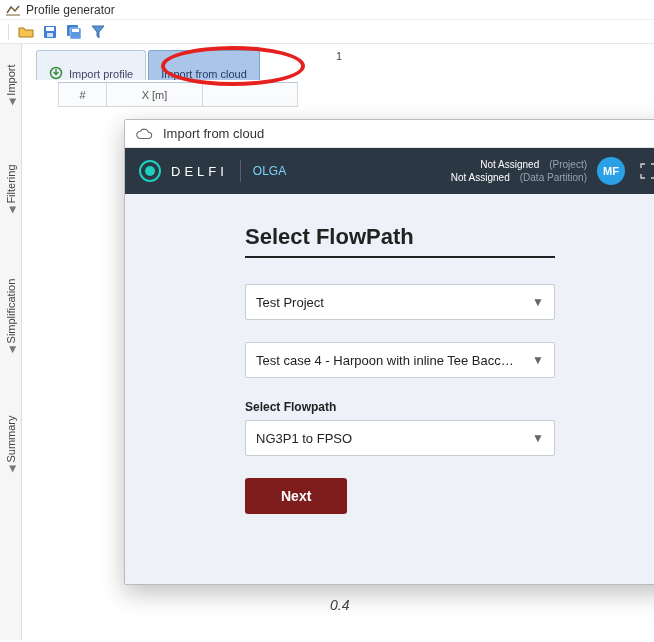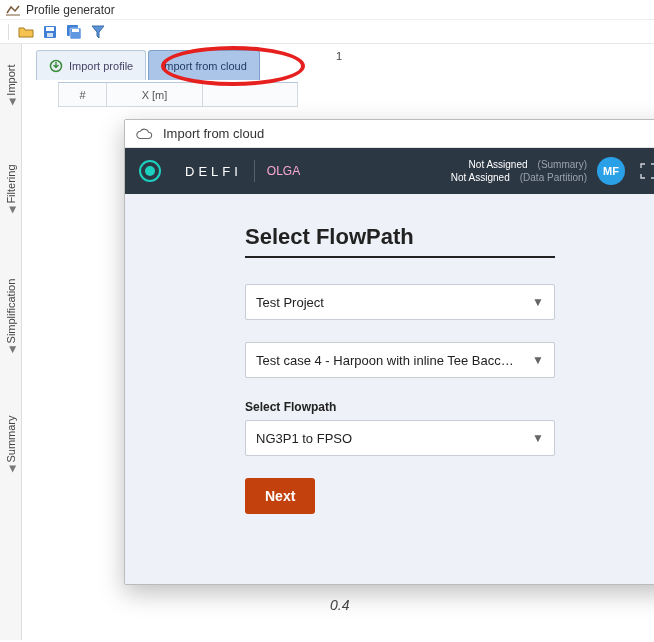--- a/index.html
+++ b/index.html
@@ -27,21 +27,21 @@
   .st-import { top: 6px; height: 70px; }
   .st-filtering { top: 110px; height: 70px; }
   .st-simplification { top: 222px; height: 100px; }
   .st-summary { top: 360px; height: 80px; }
 
   
   .content { position: absolute; left: 22px; top: 0; right: 0; bottom: 0; background: #fff; }
 
   
   .panel-tabs { display: flex; align-items: stretch; height: 30px; margin: 6px 0 0 14px; gap: 0; }
-  .panel-tab { display: flex; align-items: center; padding: 0 12px; font-size: 11px; border: 1px solid #b8c8dc; border-bottom: none; background: #eaf1f8; color: #446; cursor: pointer; border-top-left-radius: 3px; border-top-right-radius: 3px; margin-right: 2px; }
+  .panel-tab { display: flex; align-items: flex-end; padding: 0 12px; font-size: 11px; border: 1px solid #b8c8dc; border-bottom: none; background: #eaf1f8; color: #446; cursor: pointer; border-top-left-radius: 3px; border-top-right-radius: 3px; margin-right: 2px; }
   .panel-tab svg { width: 14px; height: 14px; margin-right: 6px; }
   .panel-tab.selected { background: #aac5e8; border-color: #7da2cc; color: #223b63; }
 
   
   .emphasis-ring { position: absolute; left: 139px; top: -4px; width: 144px; height: 40px; border: 4px solid #e6201f; border-radius: 50% / 50%; pointer-events: none; }
 
   
   .table-wrap { margin: 2px 0 0 36px; width: 240px; border-top: 1px solid #b8c8dc; }
   .thead { display: flex; height: 24px; background: #fafbfd; border: 1px solid #d4d9df; border-top: none; font-size: 11px; color: #555; }
   .thead .cell { border-right: 1px solid #d4d9df; display:flex; align-items:center; justify-content:center; }
@@ -50,43 +50,43 @@
   .thead .c-y { width: 96px; }
   .chart-tick-1 { position:absolute; left:314px; top:6px; font-size:11px; color:#444; }
   .chart-ylabel { position:absolute; left:298px; top:534px; font-size:12px; color:#444; transform:rotate(-90deg); transform-origin:left top; }
   .chart-tick-04 { position:absolute; left:308px; top:553px; font-size:14px; color:#444;font-style:italic; }
 
   
   .modal { position: absolute; left: 102px; top: 75px; width: 552px; height: 466px; background: #fff; border: 1px solid #bbb; box-shadow: 0 8px 24px rgba(0,0,0,.25); border-radius: 2px; overflow:hidden; }
   .modal-titlebar { height: 28px; background: #fff; display: flex; align-items: center; padding: 0 10px; border-bottom: 1px solid #e3e3e3; font-size: 13px; color: #333; }
   .modal-titlebar .cloud-icon { width: 18px; height: 14px; margin-right: 10px; }
   .modal-header { height: 46px; background: #2c3744; display: flex; align-items: center; color: #fff; padding: 0 14px; }
-  .delfi-logo { display: flex; align-items: center; gap: 24px; flex: 0 0 auto; }
+  .delfi-logo { display: flex; align-items: center; gap: 10px; flex: 0 0 auto; }
   .delfi-mark { width: 22px; height: 22px; border: 2px solid #1cd0bf; border-radius: 50%; position: relative; }
   .delfi-mark::after { content:""; position:absolute; left:4px; top:4px; width:10px; height:10px; background:#1cd0bf; border-radius:50%; }
   .delfi-text { font-size: 13px; letter-spacing: 4px; font-weight: 500; }
   .vert-sep { width:1px; height:22px; background:#546070; margin:0 12px; }
-  .olga { font-size: 12px; color:#f9a8d4; }
+  .olga { font-size: 12px; color:#7dd3fc; }
   .hdr-spacer { flex:1; }
   .acct { display:flex; flex-direction:column; align-items:flex-end; font-size:10px; line-height:13px; margin-right:10px; }
   .acct .row { display:flex; gap:10px; }
   .acct .dim { color:#9aa2af; }
   .avatar { width:28px; height:28px; border-radius:50%; background:#2aa0e6; color:#fff; font-size:11px; display:flex; align-items:center; justify-content:center; font-weight:600; margin-right:10px; }
   .expand-btn { width:26px; height:26px; display:flex; align-items:center; justify-content:center; cursor:pointer; }
   .expand-btn svg { width:18px; height:18px; stroke:#cfd3d9; }
 
   .modal-body { background:#eef1f7; height: calc(466px - 28px - 46px); padding: 30px 0 0 120px; }
   .body-inner { width: 310px; }
   .h1 { font-size: 22px; font-weight: 700; color:#222; margin-bottom: 6px; }
   .h1-underline { height:2px; background:#222; width:100%; margin-bottom: 26px; }
   .field-label { font-size: 12px; font-weight: 700; color:#222; margin-bottom: 6px; }
   .select { width:100%; height:36px; background:#fff; border:1px solid #c8ccd4; border-radius:2px; display:flex; align-items:center; justify-content:space-between; padding:0 10px; font-size:13px; color:#222; cursor:pointer; margin-bottom:22px; }
   .select .chev { color:#666; font-size:12px; }
   .select .val { white-space:nowrap; overflow:hidden; text-overflow:ellipsis; max-width:260px; }
-  .next-btn { display:inline-flex; align-items:center; justify-content:center; height:36px; padding:0 20px; background:#c2410c; color:#fff; border:none; border-radius:3px; font-size:14px; font-weight:600; cursor:pointer; }
+  .next-btn { display:inline-flex; align-items:center; justify-content:center; height:36px; padding:0 36px; background:#7f1d1d; color:#fff; border:none; border-radius:3px; font-size:14px; font-weight:600; cursor:pointer; }
 
 </style>
 </head>
 <body>
 
 <div class="titlebar">
   <span class="app-icon">
     <svg viewBox="0 0 14 12">
         <polyline points="1,9 5,3 9,7 13,2" fill="none" stroke="#7a5a3a" stroke-width="1.5"></polyline>
         <line x1="0" y1="11" x2="14" y2="11" stroke="#7a5a3a" stroke-width="1"></line>
@@ -181,21 +181,21 @@
         <div class="delfi-logo">
           <div class="delfi-mark"></div>
           <div class="delfi-text">DELFI</div>
         </div>
         <div class="vert-sep"></div>
         <div class="olga">OLGA</div>
         <div class="hdr-spacer"></div>
         <div class="acct">
           <div class="row">
             <span>Not Assigned</span>
-            <span class="dim">(Summary)</span>
+            <span class="dim">(Project)</span>
           </div>
           <div class="row">
             <span>Not Assigned</span>
             <span class="dim">(Data Partition)</span>
           </div>
         </div>
         <div class="avatar">MF</div>
         <div class="expand-btn">
           <svg viewBox="0 0 18 18" fill="none" stroke-width="1.4">
               <path d="M2 6V2h4M16 6V2h-4M2 12v4h4M16 12v4h-4"></path>

